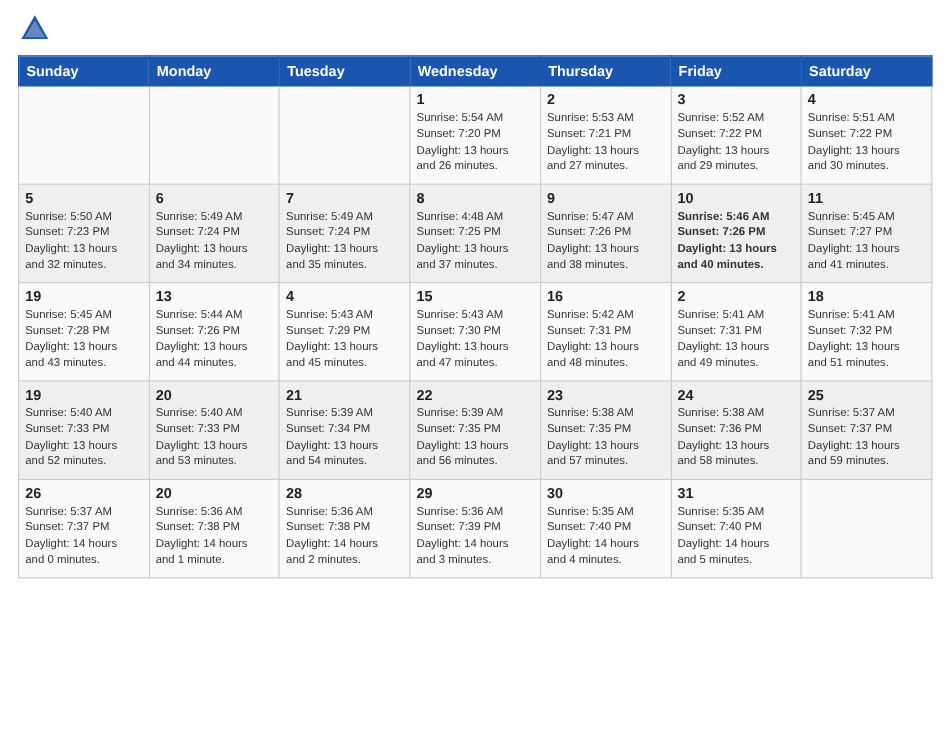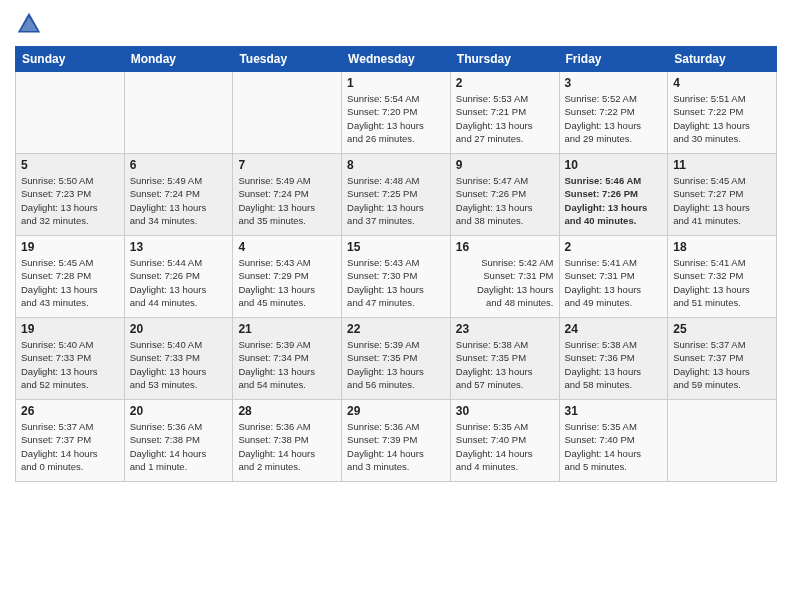--- a/index.html
+++ b/index.html
@@ -242,21 +242,21 @@
           </td>
           <td>
             <div class="day-number">15</div>
             <div class="day-info" style="white-space: pre-line;">Sunrise: 5:43 AM
 Sunset: 7:30 PM
 Daylight: 13 hours
 and 47 minutes.</div>
           </td>
           <td>
             <div class="day-number">16</div>
-            <div class="day-info" style="white-space: pre-line; text-align: right;">Sunrise: 5:42 AM
+            <div class="day-info" style="white-space: pre-line;">Sunrise: 5:42 AM
 Sunset: 7:31 PM
 Daylight: 13 hours
 and 48 minutes.</div>
           </td>
           <td>
             <div class="day-number">2</div>
             <div class="day-info" style="white-space: pre-line;">Sunrise: 5:41 AM
 Sunset: 7:31 PM
 Daylight: 13 hours
 and 49 minutes.</div>

